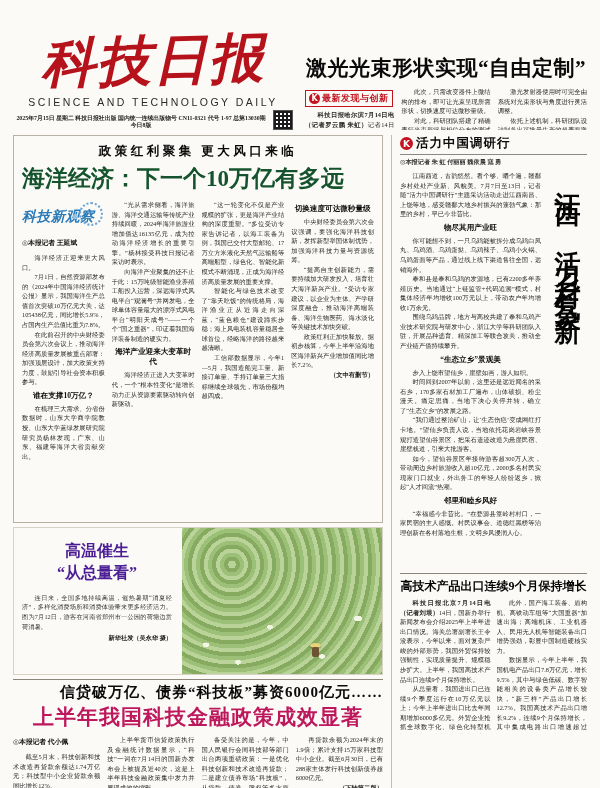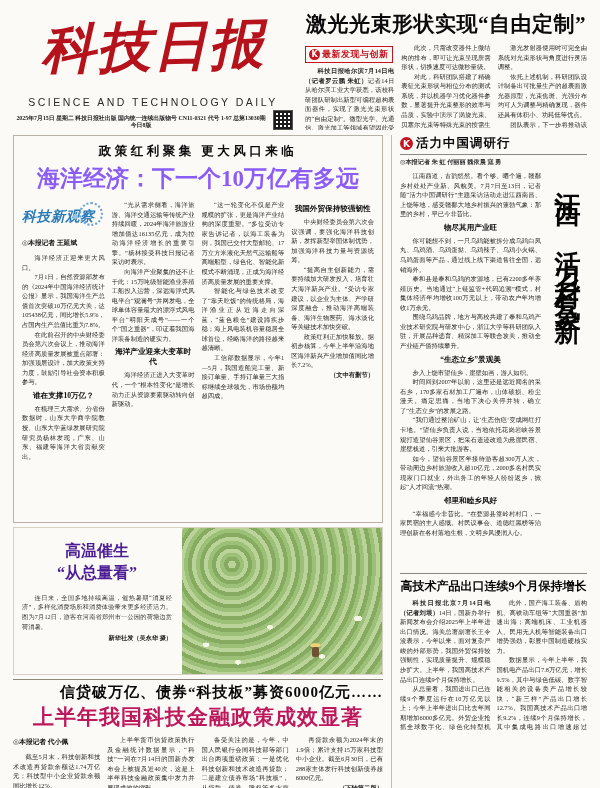--- a/index.html
+++ b/index.html
@@ -6,27 +6,27 @@
   body{background:#cac9c5;font-family:"Liberation Serif","DejaVu Serif",serif;}
   .page{position:relative;width:600px;height:788px;margin:0 auto;background:#fbfaf6;
         padding:8px 13px 4px;overflow:hidden;color:#1c1c1c;}
   
   .header-row{display:flex;height:122px;}
   .masthead{width:280px;display:flex;flex-direction:column;justify-content:flex-end;}
   .masthead-title{font-family:"DejaVu Serif",serif;font-style:italic;font-weight:bold;
         font-size:54px;line-height:1.25;color:#b5121b;text-align:center;transform:rotate(-1.5deg);
         letter-spacing:2px;white-space:nowrap;}
   .masthead-sub{font-family:"Liberation Sans",sans-serif;font-size:10.5px;letter-spacing:2.5px;
-        color:#2a2a2a;text-align:center;margin-top:16px;white-space:nowrap;}
+        color:#2a2a2a;text-align:center;margin-top:2px;white-space:nowrap;}
   .dateline-row{display:flex;align-items:flex-end;gap:4px;margin-top:2px;}
   .dateline{font-size:5.9px;font-weight:bold;color:#222;line-height:1.3;flex:1;text-align:center;}
   .qr{width:20px;height:20px;flex:0 0 auto;border:1px solid #555;
       background-image:repeating-linear-gradient(0deg,#1b1b1b 0 2px,rgba(255,255,255,0) 2px 4px),
                        repeating-linear-gradient(90deg,#1b1b1b 0 2px,#fff 2px 4px);}
-  .top-article{flex:1;padding-left:12px;display:flex;flex-direction:column;}
+  .top-article{flex:1;padding-left:12px;display:flex;flex-direction:column;margin-top:44px;}
   .ta-headline{font-size:21px;font-weight:900;color:#0a0a0a;text-align:center;
         letter-spacing:.5px;margin:2px 0 5px;white-space:nowrap;}
   .ta-body{display:flex;gap:7px;flex:1;overflow:hidden;}
   .ta-col{flex:1;overflow:hidden;}
   .badge{display:inline-flex;align-items:center;gap:2px;border:1px solid #c41420;
         padding:1px 3px;margin-bottom:3px;}
   .badge .badge-label{color:#c41420;font-weight:bold;font-size:9px;letter-spacing:.5px;white-space:nowrap;}
   .kcircle{width:11px;height:11px;border-radius:50%;background:#c41420;color:#fff;font-size:8px;
         font-weight:bold;display:flex;align-items:center;justify-content:center;
         font-family:"DejaVu Sans",sans-serif;flex:0 0 auto;}
@@ -36,21 +36,21 @@
   .subhead{font-size:7.6px;font-weight:bold;text-align:center;margin:4px 0 3px;color:#0d0d0d;}
   .byline{font-size:6.8px;font-weight:bold;margin:2px 0 5px;color:#111;text-indent:0;}
   .note{text-align:right;font-weight:bold;text-indent:0;}
   
   .main-row{display:flex;margin-top:5px;}
   .left-zone{width:370px;flex:0 0 auto;}
   .right-zone{flex:1;margin-left:8px;padding-left:8px;border-left:1px solid #c2bdb2;}
   
   .feature-box{border:1px solid #b7b0a4;padding:7px 8px 5px;height:388px;overflow:hidden;}
   .kicker{text-align:center;font-size:12.5px;font-weight:bold;letter-spacing:3.5px;color:#0a0a0a;white-space:nowrap;}
-  .feature-headline{text-align:center;font-size:23px;font-weight:900;color:#8b5cf6;
+  .feature-headline{font-size:23px;font-weight:900;color:#14532d;
         margin:3px 0 6px;white-space:nowrap;}
   .feature-cols{display:flex;gap:7px;height:318px;overflow:hidden;}
   .fcol{flex:1;overflow:hidden;}
   .tech-logo{position:relative;height:36px;margin-bottom:2px;}
   .tech-logo-text{position:absolute;left:0;top:8px;color:#2a7ab8;font-weight:bold;font-style:italic;
         font-size:14px;letter-spacing:.5px;white-space:nowrap;}
   .tech-logo-ring{position:absolute;right:2px;top:2px;width:24px;height:24px;border:2px dotted #6aa4d8;
         border-radius:50%;}
   .tech-logo-ring::after{content:"";position:absolute;left:-8px;top:10px;width:5px;height:5px;
         border-radius:50%;background:#9ec4e4;}
@@ -163,21 +163,21 @@
               <p class="para">向海洋产业聚集的还不止于此：15万吨级智能渔业养殖工船投入运营，深远海浮式风电平台“观澜号”并网发电，全球单体容量最大的漂浮式风电平台“明阳天成号”——一个个“国之重器”，印证着我国海洋装备制造的硬实力。</p>
               <h4 class="subhead">海洋产业迎来大变革时代</h4>
               <p class="para">海洋经济正进入大变革时代，一个“根本性变化”是增长动力正从资源要素驱动转向创新驱动。</p>
             </div>
           <div class="fcol">
               <p class="para">“这一轮变化不仅是产业规模的扩张，更是海洋产业结构的深度重塑。”多位受访专家告诉记者，以海工装备为例，我国已交付大型邮轮、17万立方米液化天然气运输船等高端船型，绿色化、智能化新模式不断涌现，正成为海洋经济高质量发展的重要支撑。</p>
               <p class="para">智能化与绿色技术改变了“靠天吃饭”的传统格局，海洋渔业正从近海走向深蓝，“蓝色粮仓”建设蹄疾步稳；海上风电装机容量稳居全球首位，经略海洋的路径越来越清晰。</p>
               <p class="para">工信部数据显示，今年1—5月，我国造船完工量、新接订单量、手持订单量三大指标继续全球领先，市场份额均超四成。</p>
             </div>
           <div class="fcol">
-              <h4 class="subhead">我国外贸保持较强韧性</h4>
+              <h4 class="subhead">切换速度可达微秒量级</h4>
               <p class="para">中央财经委员会第六次会议强调，要强化海洋科技创新，发挥新型举国体制优势，加强海洋科技力量与资源统筹。</p>
               <p class="para">“提高自主创新能力，需要持续加大研发投入，培育壮大海洋新兴产业。”受访专家建议，以企业为主体、产学研深度融合，推动海洋高端装备、海洋生物医药、海水淡化等关键技术加快突破。</p>
               <p class="para">政策红利正加快释放。据初步核算，今年上半年沿海地区海洋新兴产业增加值同比增长7.2%。</p>
               <p class="para note">（文中有删节）</p>
             </div>
         </div>
       </div>
 
       <div class="photo-row">
         <div class="cool-box">

